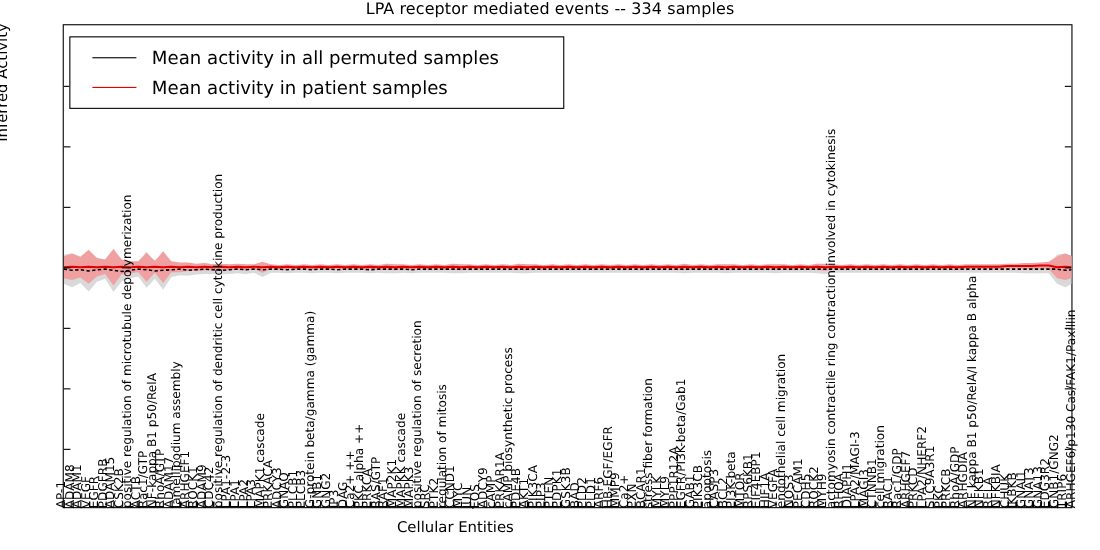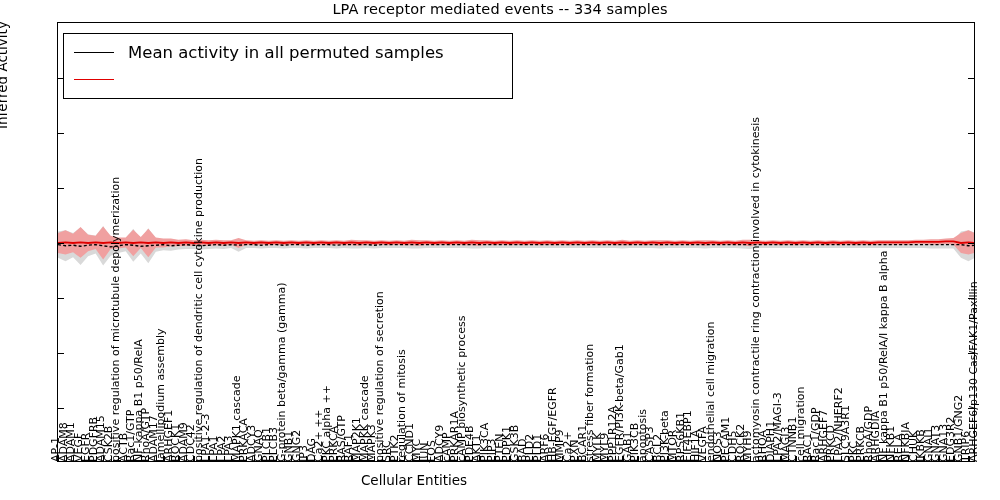--- a/index.html
+++ b/index.html
@@ -34,21 +34,21 @@
        transform:rotate(-90deg);white-space:nowrap;font-size:11px;
        line-height:1;color:#000;}
 
   
   #plotclip{position:absolute;left:0;top:0;width:100%;height:100%;overflow:hidden;}
   #plotsvg{position:absolute;left:0;top:0;}
 
   
   #legend{position:absolute;left:5px;top:10px;width:450px;height:66px;
           border:1.2px solid #000;background:#fff;box-sizing:border-box;
-          padding:5px 10px;}
+          padding:5px 20px;}
   .legrow{display:flex;align-items:center;height:27px;}
   .legline{width:40px;height:0;border-top:1.6px solid #000;margin-right:14px;
            flex:0 0 40px;}
   .legline.red{border-top-color:#e00000;}
   .legtext{font-size:16.5px;color:#000;white-space:nowrap;}
 </style>
 </head>
 <body>
 
 <div id="figure">
@@ -219,20 +219,21 @@
         </div>
     </div>
 
     <div id="legend">
       <div class="legrow">
         <span class="legline"></span>
         <span class="legtext">Mean activity in all permuted samples</span>
       </div>
       <div class="legrow">
         <span class="legline red"></span>
+        <span class="legtext">Mean activity in patient samples</span>
       </div>
     </div>
   </div>
 
   <div id="xticklabels">
       <div class="xtl" style="left: 4px;">AP-1</div>
       <div class="xtl" style="left: 11.5246px;">ADAM8</div>
       <div class="xtl" style="left: 19.0492px;">ADAM1</div>
       <div class="xtl" style="left: 26.5738px;">VEGF</div>
       <div class="xtl" style="left: 34.0984px;">EGFR</div>

